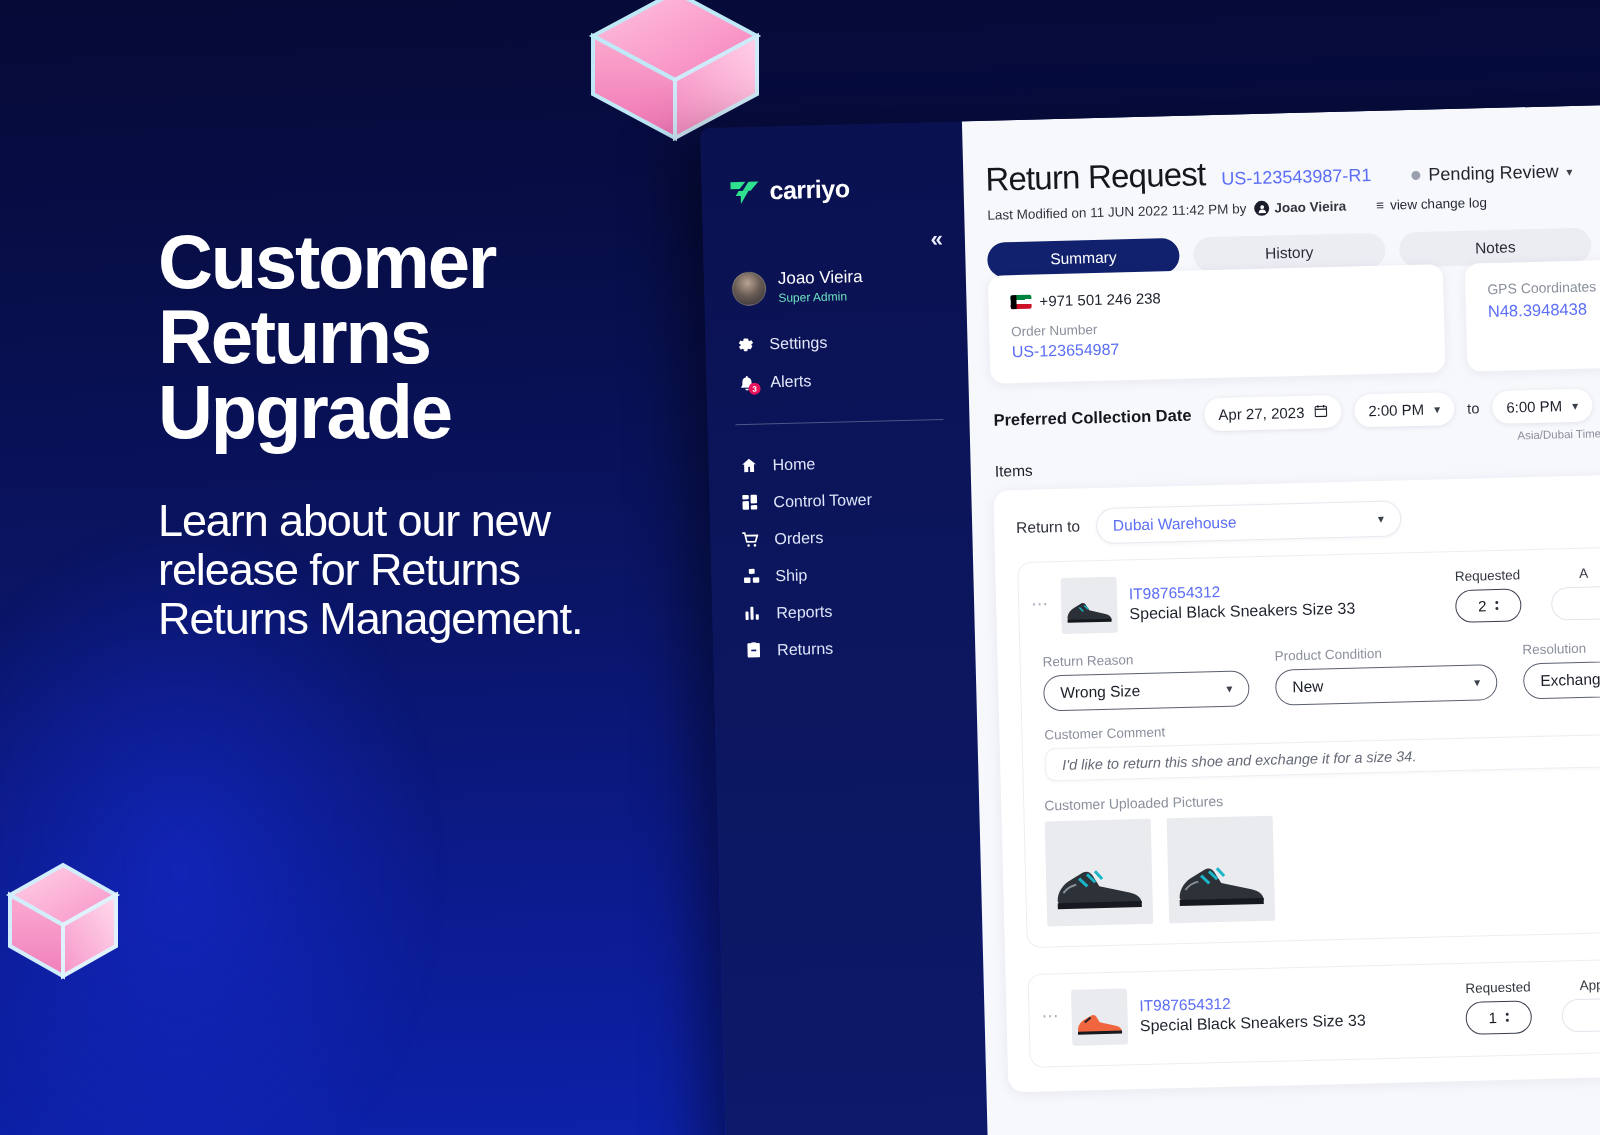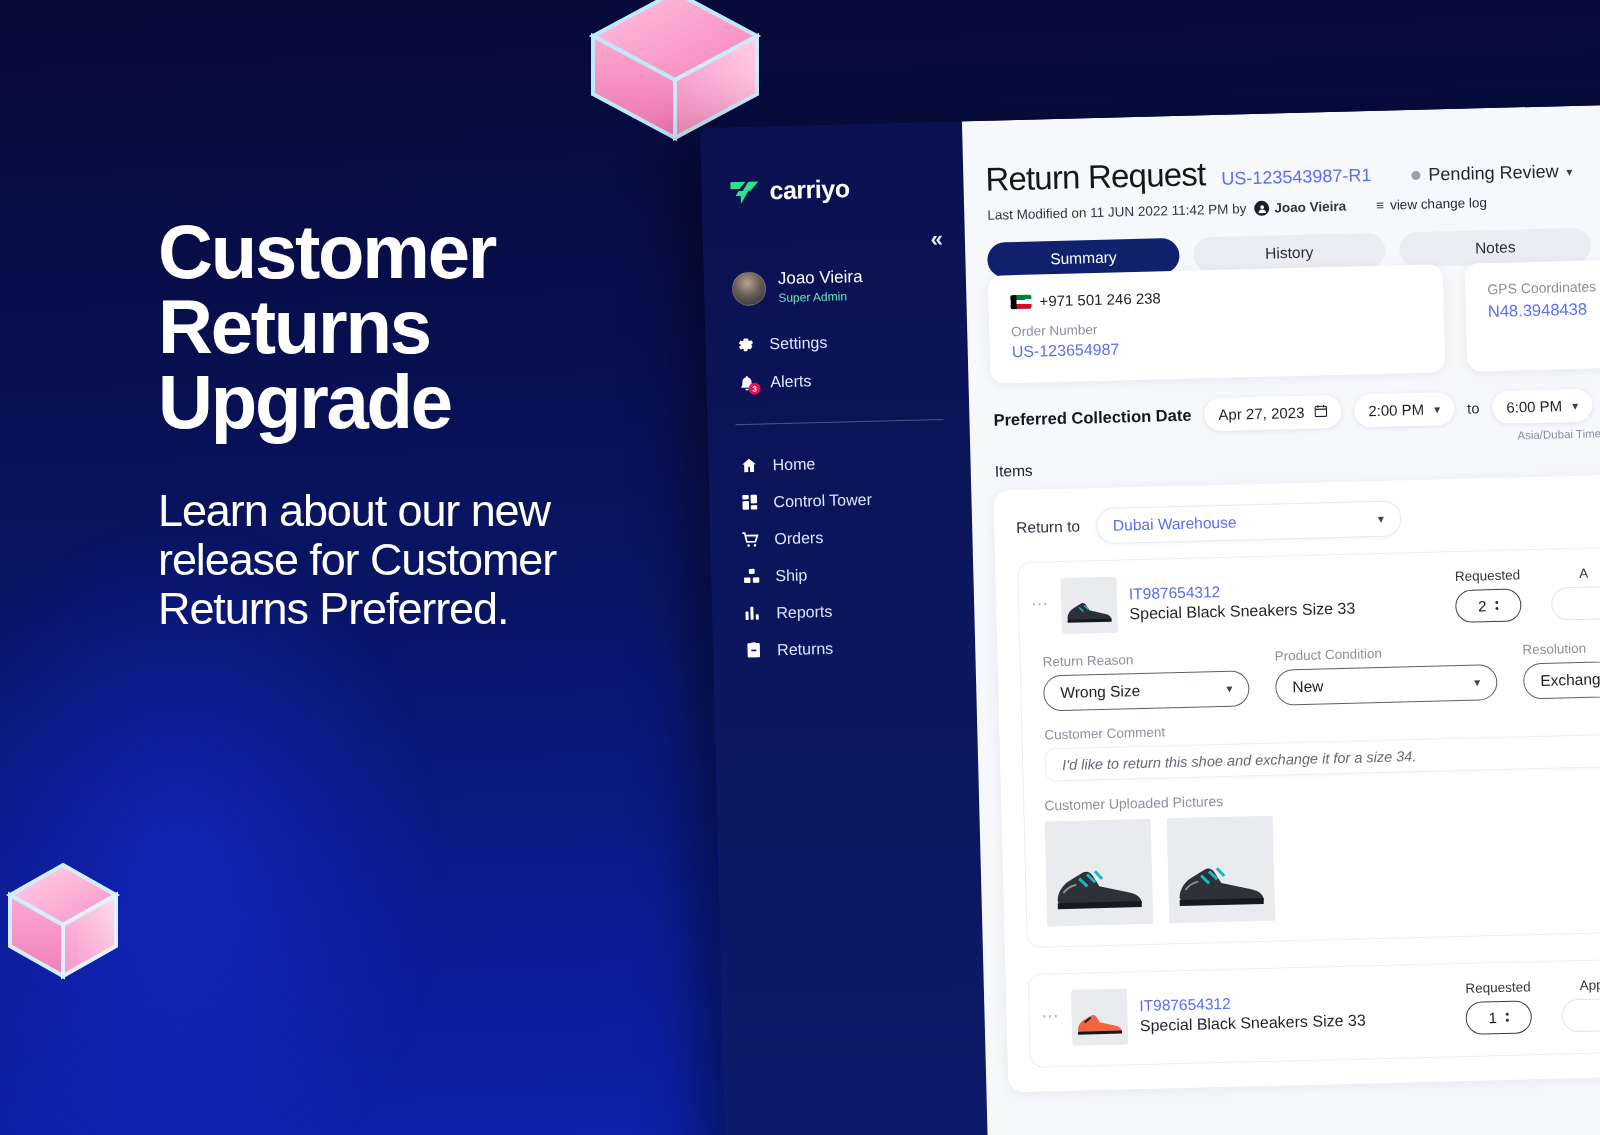--- a/index.html
+++ b/index.html
@@ -21,21 +21,21 @@
     filter: blur(10px);
   }
 
   
   .cube { position: absolute; }
   .cube svg { display: block; }
   #cube-top { left: 585px; top: -12px; }
   #cube-bottom { left: 6px; top: 862px; }
 
   
-  .hero { position: absolute; left: 158px; top: 214px; width: 520px; z-index: 5; }
+  .hero { position: absolute; left: 158px; top: 224px; width: 520px; z-index: 5; }
   .hero h1 {
     color: #ffffff;
     font-size: 76px;
     line-height: 0.99;
     font-weight: 700;
     letter-spacing: -2.2px;
   }
   .hero p {
     color: #ffffff;
     font-size: 45px;
@@ -299,21 +299,21 @@
     <g>
       <polygon points="57,3 110,33 57,63 4,33" fill="url(#dg1)" stroke="#d3eefb" stroke-width="4"></polygon>
       <polygon points="4,33 57,63 57,114 4,84" fill="url(#dg2)" stroke="#d3eefb" stroke-width="4"></polygon>
       <polygon points="110,33 110,84 57,114 57,63" fill="url(#dg3)" stroke="#e0f2fc" stroke-width="4"></polygon>
     </g>
   </svg>
 </div>
 
 <div class="hero">
   <h1>Customer Returns Upgrade</h1>
-  <p>Learn about our new release for Customer Returns Preferred.</p>
+  <p>Learn about our new release for Returns Returns Management.</p>
 </div>
 
 <div class="dash-wrap">
 <div class="dash">
 
   <aside class="sidebar">
 
     <div class="brand">
       <span class="brand-mark">
         <svg width="30" height="26" viewBox="0 0 30 26">

